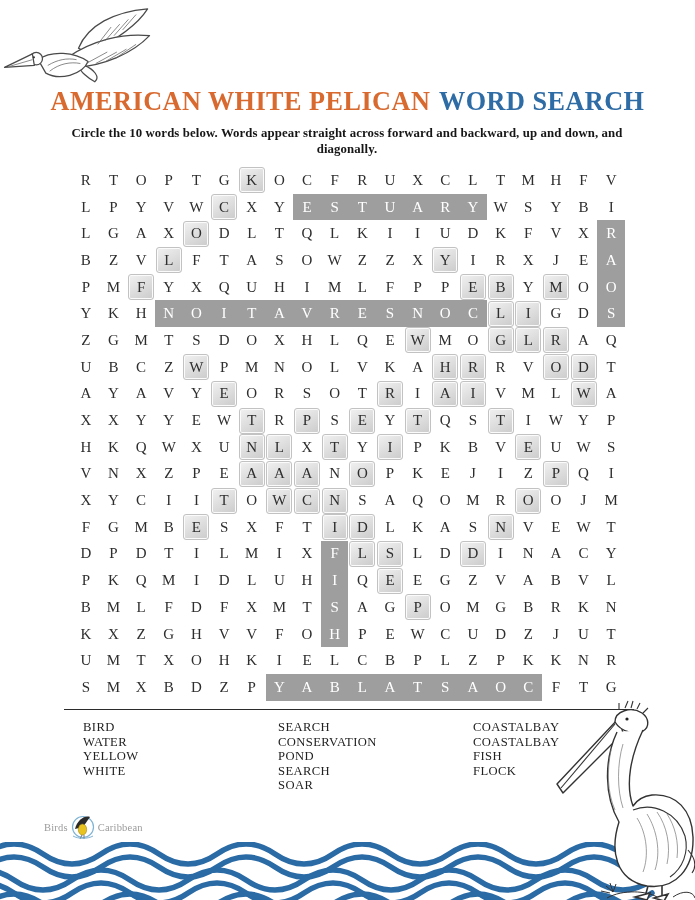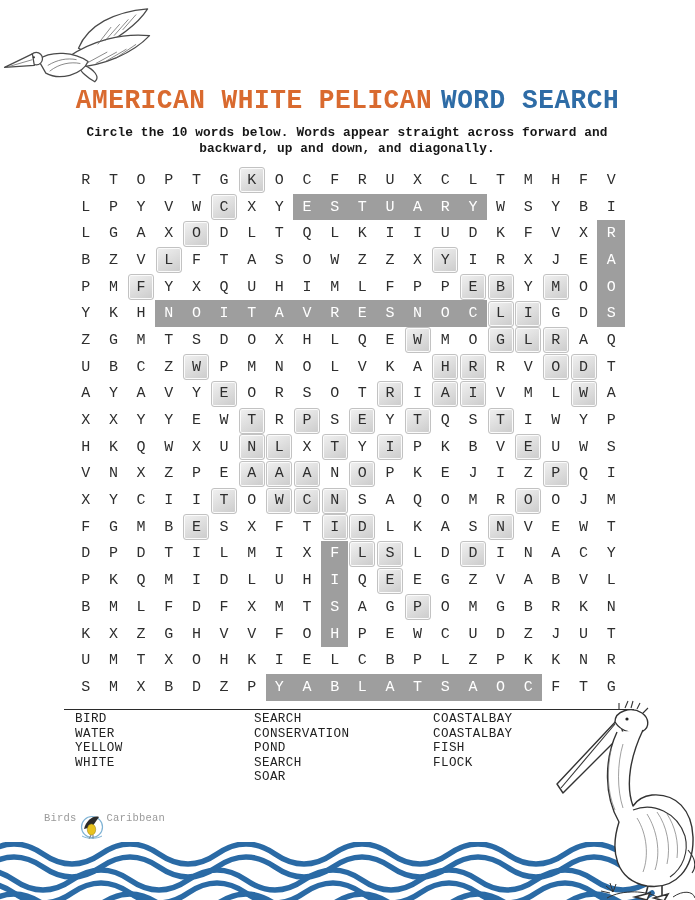--- a/index.html
+++ b/index.html
@@ -1,17 +1,17 @@
 <!DOCTYPE html>
 <html><head>
 <meta charset="utf-8">
 <style>
   html,body{margin:0;padding:0;background:#fff;}
   .page{position:relative;width:695px;height:900px;background:#fff;overflow:hidden;
-        font-family:Liberation Mono, monospace;}
+        font-family:Liberation Serif, serif;}
 
   
   .title{position:absolute;top:68px;left:0;width:695px;text-align:center;
          font-weight:bold;font-size:27px;letter-spacing:.5px;white-space:nowrap;
          transform:scaleX(.97);}
   .title .t-orange{color:#D96A2F;}
   .title .t-blue{color:#2E6CA6;margin-left:9px;}
 
   
   .instructions{position:absolute;top:112px;left:57px;width:580px;text-align:center;
@@ -25,25 +25,25 @@
         font-size:15px;color:#2e2e2e;cursor:default;}
   .cell.dark{background:#9E9E9E;color:#fff;}
   .cell .box{width:24px;height:24px;border-radius:3px;display:flex;align-items:center;
         justify-content:center;background:linear-gradient(150deg,#f1f1f1 0%,#cbcbcb 100%);
         border:1px solid #c2c2c2;box-shadow:inset 0 0 0 1px #fbfbfb;}
 
   
   .divider{position:absolute;top:709px;left:64px;width:570px;height:0;
            border-top:1.6px solid #2b2b2b;}
   .word-list{position:absolute;top:712px;left:75px;display:flex;}
-  .word-col{width:179px;list-style:none;margin:0;padding:0;}
+  .word-col{width:179px;list-style:none;margin:8px;padding:0;}
   .word-col li{font-size:12.6px;color:#222;line-height:14.6px;letter-spacing:.4px;}
 
   
-  .logo{position:absolute;left:44px;top:812px;display:flex;
+  .logo{position:absolute;left:44px;top:812px;display:flex;align-items:center;
         font-size:10.5px;color:#9a9a9a;letter-spacing:.2px;}
   .logo svg{margin:0 1px;}
 
   
   .pelican-flying{position:absolute;left:2px;top:4px;}
   .pelican-standing{position:absolute;right:0;bottom:0;z-index:3;}
   .waves{position:absolute;left:0;bottom:0;z-index:2;}
 </style>
 </head>
 <body>

